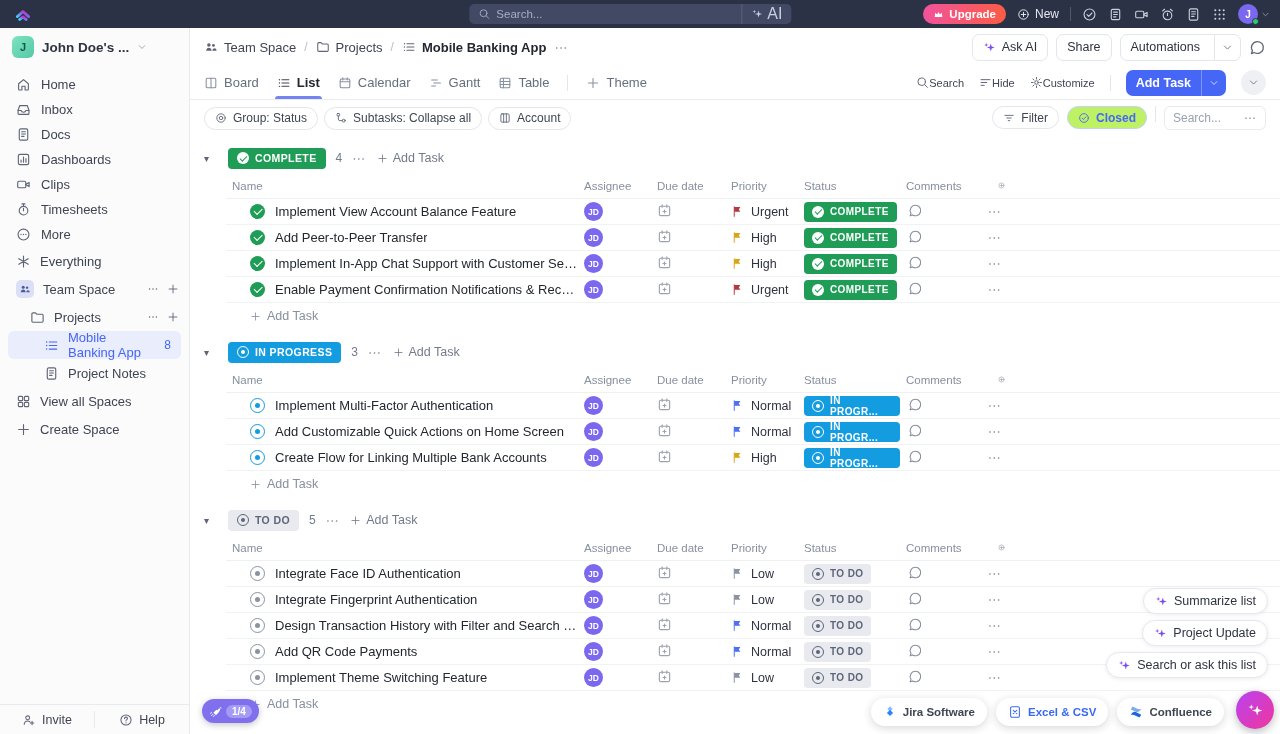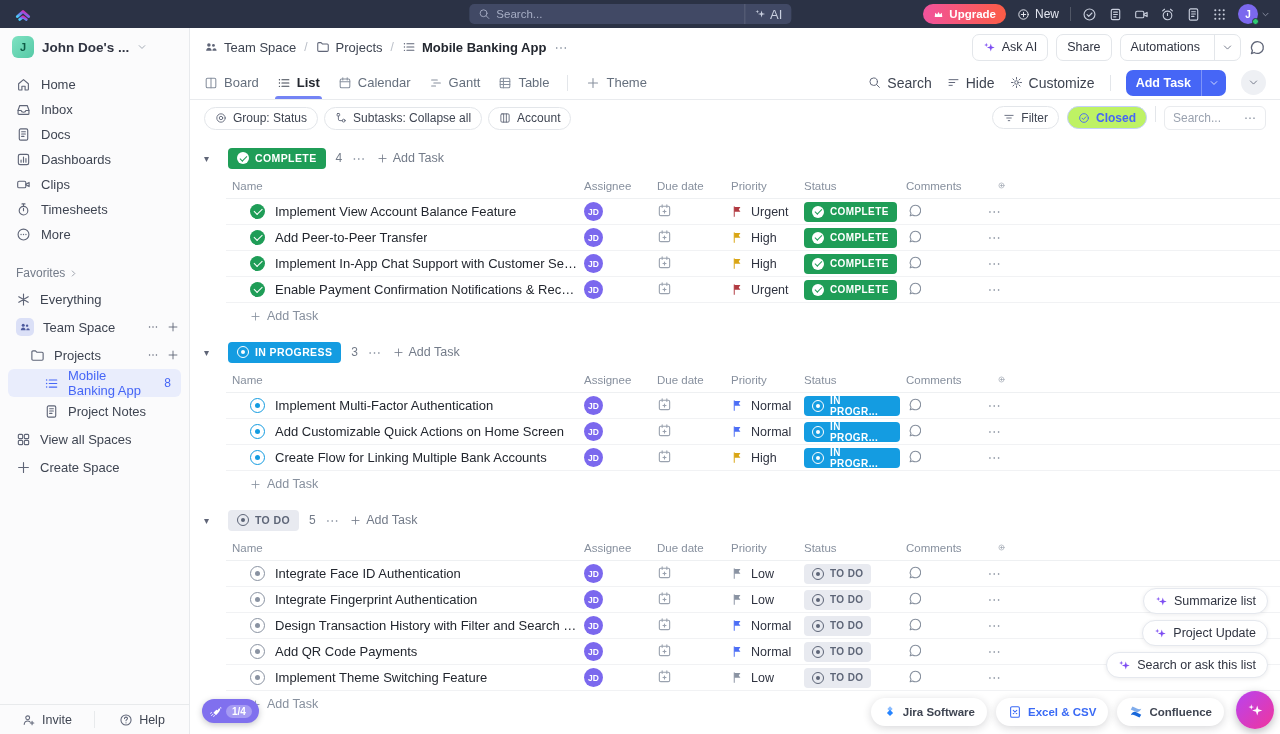--- a/index.html
+++ b/index.html
@@ -10,21 +10,21 @@
   .ic { display:inline-flex; width:14px; height:14px; flex:none; align-items:center; justify-content:center; }
   .ic svg { width:100%; height:100%; stroke:currentColor; fill:none; stroke-width:1.2; stroke-linecap:round; stroke-linejoin:round; }
   .ic svg.f, .ic svg .f { fill:currentColor; stroke:none; }
   .ic svg .d { fill:currentColor; stroke:none; }
 
   
   .topbar { position:relative; height:28px; background:#2b3245; display:flex; align-items:center; padding:0 10px; color:#cfd4e0; }
   .logo { width:18px; height:18px; margin-left:4px; }
   .tb-search { position:absolute; left:50%; top:4px; transform:translateX(-53%); width:322px; height:20px; background:#414965; border-radius:5px; display:flex; align-items:center; padding:0 0 0 9px; gap:6px; color:#a7aec5; font-size:11.5px; }
   .tb-search .ic { width:12px; height:12px; }
-  .tb-search-ai { margin-left:auto; height:100%; display:flex; align-items:center; gap:4px; padding:0 9px; border-left:1px solid rgba(255,255,255,.14); color:#c9cfdf; font-size:13px; }
+  .tb-search-ai { margin-left:auto; height:100%; display:flex; align-items:center; gap:4px; padding:0 9px; border-left:1px solid rgba(255,255,255,.14); color:#c9cfdf; font-size:16px; }
   .tb-right { margin-left:auto; display:flex; align-items:center; gap:11px; }
   .upgrade-btn { height:20px; border-radius:10px; padding:0 10px; display:flex; align-items:center; gap:5px; color:#fff; font-size:11.5px; font-weight:700; background:linear-gradient(90deg,#f1539c,#fb5c45); cursor:pointer; }
   .upgrade-btn .ic { width:11px; height:11px; }
   .new-btn { display:flex; align-items:center; gap:5px; color:#e4e7f0; font-size:12px; cursor:pointer; }
   .new-btn .ic { width:13px; height:13px; }
   .tb-sep { width:1px; height:14px; background:rgba(255,255,255,.18); }
   .tb-iconbtn { width:15px; height:15px; color:#c9cfdd; cursor:pointer; }
   .tb-avatar-wrap { display:flex; align-items:center; gap:3px; cursor:pointer; }
   .tb-avatar { position:relative; width:20px; height:20px; border-radius:50%; background:#7b68ee; color:#fff; font-size:10px; font-weight:700; display:flex; align-items:center; justify-content:center; }
   .tb-avatar .dot { position:absolute; right:-1px; bottom:-1px; width:7px; height:7px; border-radius:50%; background:#2ecc71; border:1.5px solid #2b3245; }
@@ -84,21 +84,21 @@
 
   
   .tabs-row { height:34px; display:flex; align-items:center; padding:0 14px; border-bottom:1px solid #e9ebee; gap:18px; }
   .tab { position:relative; height:100%; display:flex; align-items:center; gap:6px; font-size:13px; color:#656f7d; cursor:pointer; }
   .tab .ic { color:#87909e; }
   .tab.active { color:#23272f; font-weight:700; }
   .tab.active .ic { color:#3f4552; }
   .tab.active::after { content:""; position:absolute; left:-2px; right:-2px; bottom:0; height:3px; border-radius:3px 3px 0 0; background:#7484f5; }
   .tab-divider { width:1px; height:16px; background:#e3e6ea; }
   .tabs-right { margin-left:auto; display:flex; align-items:center; gap:15px; }
-  .tool-link { display:flex; align-items:center; gap:6px; font-size:14px; color:#3f4552; cursor:pointer; }
+  .tool-link { display:flex; align-items:center; font-size:11px; color:#3f4552; cursor:pointer; }
   .tool-link .ic { width:13px; height:13px; color:#5f6577; }
   .addtask-btn { display:flex; height:26px; border-radius:7px; background:#4666f6; color:#fff; font-size:12.5px; font-weight:700; overflow:hidden; cursor:pointer; }
   .addtask-btn .lbl { display:flex; align-items:center; padding:0 10px; }
   .addtask-btn .chev { display:flex; align-items:center; padding:0 7px; border-left:1px solid rgba(255,255,255,.3); }
   .addtask-btn .ic { width:10px; height:10px; color:#fff; }
   .collapse-circle { width:25px; height:25px; border-radius:50%; background:#eef0f4; display:flex; align-items:center; justify-content:center; color:#5f6577; cursor:pointer; }
   .collapse-circle .ic { width:11px; height:11px; }
 
   
   .filter-row { height:30px; margin-top:3px; display:flex; align-items:center; padding:0 14px; gap:6px; }
@@ -348,28 +348,20 @@
             <svg viewBox="0 0 16 16">
               <circle cx="8" cy="8" r="5.8"></circle>
               <circle class="d" cx="5.4" cy="8" r=".7"></circle>
               <circle class="d" cx="8" cy="8" r=".7"></circle>
               <circle class="d" cx="10.6" cy="8" r=".7"></circle>
             </svg>
           </span>
           <span>More</span>
         </div>
     </nav>
-    <div class="fav-row">
-      <span>Favorites</span>
-      <span class="ic">
-          <svg viewBox="0 0 16 16">
-            <path d="M3.5 5.8 8 10.3l4.5-4.5"></path>
-          </svg>
-        </span>
-    </div>
     <div class="space-item">
       <span class="ic">
           <svg viewBox="0 0 16 16">
             <path d="M8 2.2v11.6M3 5l10 6M13 5 3 11"></path>
           </svg>
         </span>
       <span>Everything</span>
     </div>
     <div class="space-item">
       <span class="ts-avatar">

